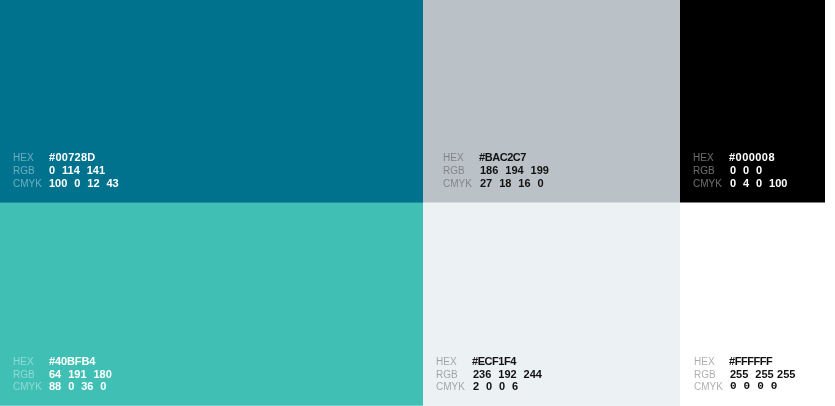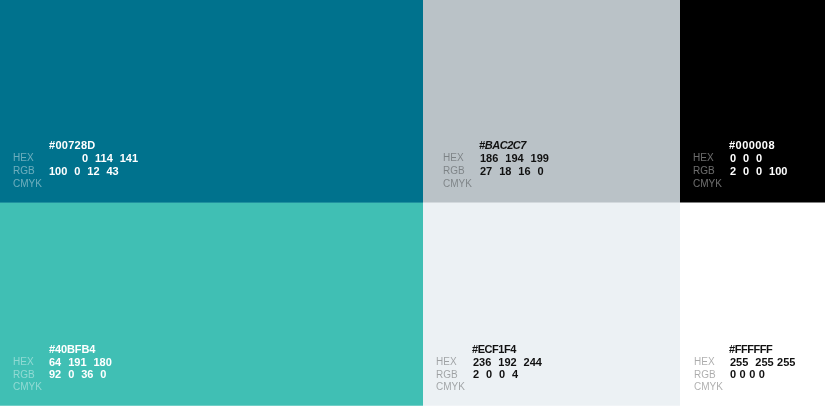--- a/index.html
+++ b/index.html
@@ -65,21 +65,21 @@
     font-size: 10px;
     line-height: 10px;
     font-weight: 400;
     letter-spacing: 0px;
   }
   .spec-value {
     -webkit-font-smoothing: antialiased;
     will-change: transform;
     position: absolute;
     left: var(--valx, 35.4px);
-    bottom: 13px;
+    bottom: 1.0px;
     font-size: 11px;
     line-height: 10px;
     font-weight: 700;
     letter-spacing: 0px;
     word-spacing: 0.4px;
     white-space: pre;
   }
 </style>
 </head>
 <body>
@@ -87,34 +87,34 @@
 <div class="palette">
 
   <div class="swatch" style="left: 0px; top: 0px; width: 423px; height: 202px; background-color: rgb(0, 114, 141);">
     <div class="specs" style="left:13.1px;top:150.6px;--valx:36.0px;--hexls:0.27px;--hexdx:0.2px;">
       <div class="spec-row hex">
         <span class="spec-label" style="color: rgba(255, 255, 255, 0.42);">HEX</span>
         <span class="spec-value" style="color: rgb(255, 255, 255);">#00728D</span>
       </div>
       <div class="spec-row">
         <span class="spec-label" style="color: rgba(255, 255, 255, 0.42);">RGB</span>
-        <span class="spec-value" style="color: rgb(255, 255, 255); margin-left: 33px;">0  114  141</span>
+        <span class="spec-value" style="color: rgb(255, 255, 255);">0  114  141</span>
       </div>
       <div class="spec-row">
         <span class="spec-label" style="color: rgba(255, 255, 255, 0.42);">CMYK</span>
         <span class="spec-value" style="color: rgb(255, 255, 255);">100  0  12  43</span>
       </div>
     </div>
   </div>
 
   <div class="swatch" style="left: 423px; top: 0px; width: 257px; height: 202px; background-color: rgb(186, 194, 199);">
     <div class="specs" style="left:20.3px;top:150.6px;--valx:36.5px;--hexls:-0.45px;--hexdx:-0.5px;">
       <div class="spec-row hex">
         <span class="spec-label" style="color: rgba(0, 0, 0, 0.33);">HEX</span>
-        <span class="spec-value" style="color: rgb(17, 17, 17); font-style: italic;">#BAC2C7</span>
+        <span class="spec-value" style="color: rgb(17, 17, 17);">#BAC2C7</span>
       </div>
       <div class="spec-row">
         <span class="spec-label" style="color: rgba(0, 0, 0, 0.33);">RGB</span>
         <span class="spec-value" style="color: rgb(17, 17, 17);">186  194  199</span>
       </div>
       <div class="spec-row">
         <span class="spec-label" style="color: rgba(0, 0, 0, 0.33);">CMYK</span>
         <span class="spec-value" style="color: rgb(17, 17, 17); text-align: right;">27  18  16  0</span>
       </div>
     </div>
@@ -125,71 +125,71 @@
       <div class="spec-row hex">
         <span class="spec-label" style="color: rgba(255, 255, 255, 0.42);">HEX</span>
         <span class="spec-value" style="color: rgb(255, 255, 255);">#000008</span>
       </div>
       <div class="spec-row">
         <span class="spec-label" style="color: rgba(255, 255, 255, 0.42);">RGB</span>
         <span class="spec-value" style="color: rgb(255, 255, 255);">0  0  0</span>
       </div>
       <div class="spec-row">
         <span class="spec-label" style="color: rgba(255, 255, 255, 0.42);">CMYK</span>
-        <span class="spec-value" style="color: rgb(255, 255, 255);">2  0  0  100</span>
+        <span class="spec-value" style="color: rgb(255, 255, 255);">0  4  0  100</span>
       </div>
     </div>
   </div>
 
   <div class="swatch" style="left: 0px; top: 203px; width: 423px; height: 203px; background-color: rgb(64, 191, 180);">
     <div class="specs" style="left:13.1px;top:151.4px;--valx:36.2px;--hexls:-0.12px;--hexdx:0px;">
       <div class="spec-row hex">
         <span class="spec-label" style="color: rgba(255, 255, 255, 0.42);">HEX</span>
         <span class="spec-value" style="color: rgb(255, 255, 255);">#40BFB4</span>
       </div>
       <div class="spec-row">
         <span class="spec-label" style="color: rgba(255, 255, 255, 0.42);">RGB</span>
         <span class="spec-value" style="color: rgb(255, 255, 255);">64  191  180</span>
       </div>
       <div class="spec-row">
         <span class="spec-label" style="color: rgba(255, 255, 255, 0.42);">CMYK</span>
-        <span class="spec-value" style="color: rgb(255, 255, 255);">92  0  36  0</span>
+        <span class="spec-value" style="color: rgb(255, 255, 255);">88  0  36  0</span>
       </div>
     </div>
   </div>
 
   <div class="swatch" style="left: 423px; top: 203px; width: 257px; height: 203px; background-color: rgb(236, 241, 244);">
     <div class="specs" style="left:13.2px;top:151.4px;--valx:36.6px;--hexls:-0.45px;--hexdx:-0.8px;">
       <div class="spec-row hex">
         <span class="spec-label" style="color: rgba(0, 0, 0, 0.33);">HEX</span>
         <span class="spec-value" style="color: rgb(17, 17, 17);">#ECF1F4</span>
       </div>
       <div class="spec-row">
         <span class="spec-label" style="color: rgba(0, 0, 0, 0.33);">RGB</span>
         <span class="spec-value" style="color: rgb(17, 17, 17);">236  192  244</span>
       </div>
       <div class="spec-row">
         <span class="spec-label" style="color: rgba(0, 0, 0, 0.33);">CMYK</span>
-        <span class="spec-value" style="color: rgb(17, 17, 17);">2  0  0  4</span>
+        <span class="spec-value" style="color: rgb(17, 17, 17);">2  0  0  6</span>
       </div>
     </div>
   </div>
 
   <div class="swatch" style="left: 680px; top: 203px; width: 155px; height: 203px; background-color: rgb(255, 255, 255);">
     <div class="specs" style="left:14.0px;top:151.4px;--valx:35.7px;--hexls:-0.45px;--hexdx:-0.3px;">
       <div class="spec-row hex">
         <span class="spec-label" style="color: rgba(0, 0, 0, 0.33);">HEX</span>
         <span class="spec-value" style="color: rgb(17, 17, 17);">#FFFFFF</span>
       </div>
       <div class="spec-row">
         <span class="spec-label" style="color: rgba(0, 0, 0, 0.33);">RGB</span>
         <span class="spec-value" style="color: rgb(17, 17, 17);">255  255 255</span>
       </div>
       <div class="spec-row">
         <span class="spec-label" style="color: rgba(0, 0, 0, 0.33);">CMYK</span>
-        <span class="spec-value" style="color: rgb(17, 17, 17);">0 0 0 0</span>
+        <span class="spec-value" style="color: rgb(17, 17, 17); font-family: Liberation Mono, monospace;">0 0 0 0</span>
       </div>
     </div>
   </div>
 
   <div class="seam"></div>
   <div class="edge-fade"></div>
 </div>
 
 </body></html>

